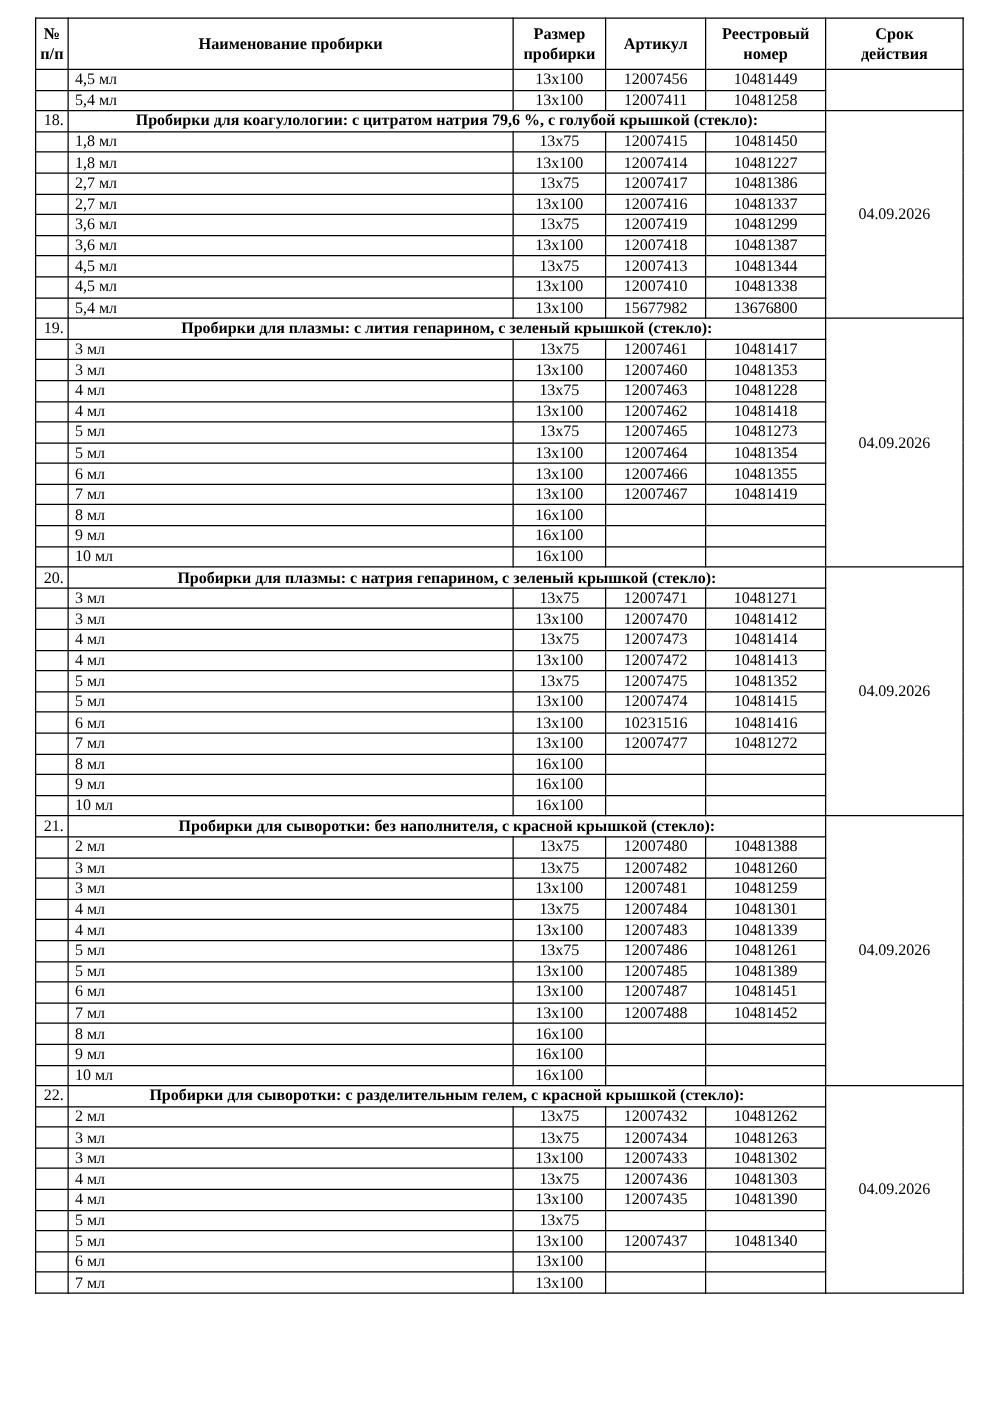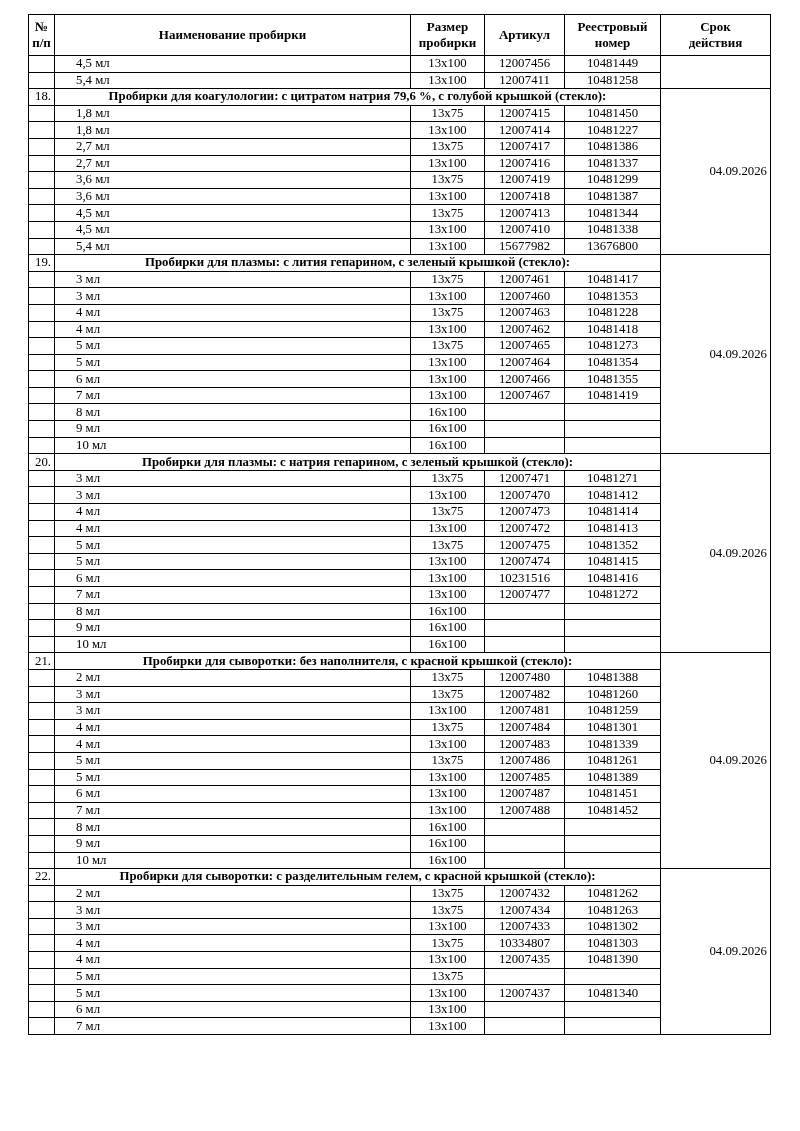--- a/index.html
+++ b/index.html
@@ -38,28 +38,28 @@
     white-space: pre-line;
   }
   td {
     font-size: 12.8px;
     height: 16.6px;
     line-height: 15px;
     padding: 0 3px;
     white-space: nowrap;
   }
   td.num { text-align: right; }
-  td.name { text-align: left; padding-left: 21px; }
+  td.name { text-align: left; padding-left: 5px; }
   td.center { text-align: center; }
   td.section-title {
     font-weight: bold;
     text-align: center;
   }
   td.validity {
-    text-align: right;
+    text-align: center;
     vertical-align: middle;
   }
 </style>
 </head>
 <body>
 
 <div class="page">
   <table>
     <colgroup>
       <col style="width:26px">
@@ -443,21 +443,21 @@
           <td class="num"></td>
           <td class="name">3 мл</td>
           <td class="center">13x100</td>
           <td class="center">12007433</td>
           <td class="center">10481302</td>
         </tr>
         <tr>
           <td class="num"></td>
           <td class="name">4 мл</td>
           <td class="center">13x75</td>
-          <td class="center">10334807</td>
+          <td class="center">12007436</td>
           <td class="center">10481303</td>
         </tr>
         <tr>
           <td class="num"></td>
           <td class="name">4 мл</td>
           <td class="center">13x100</td>
           <td class="center">12007435</td>
           <td class="center">10481390</td>
         </tr>
         <tr>

